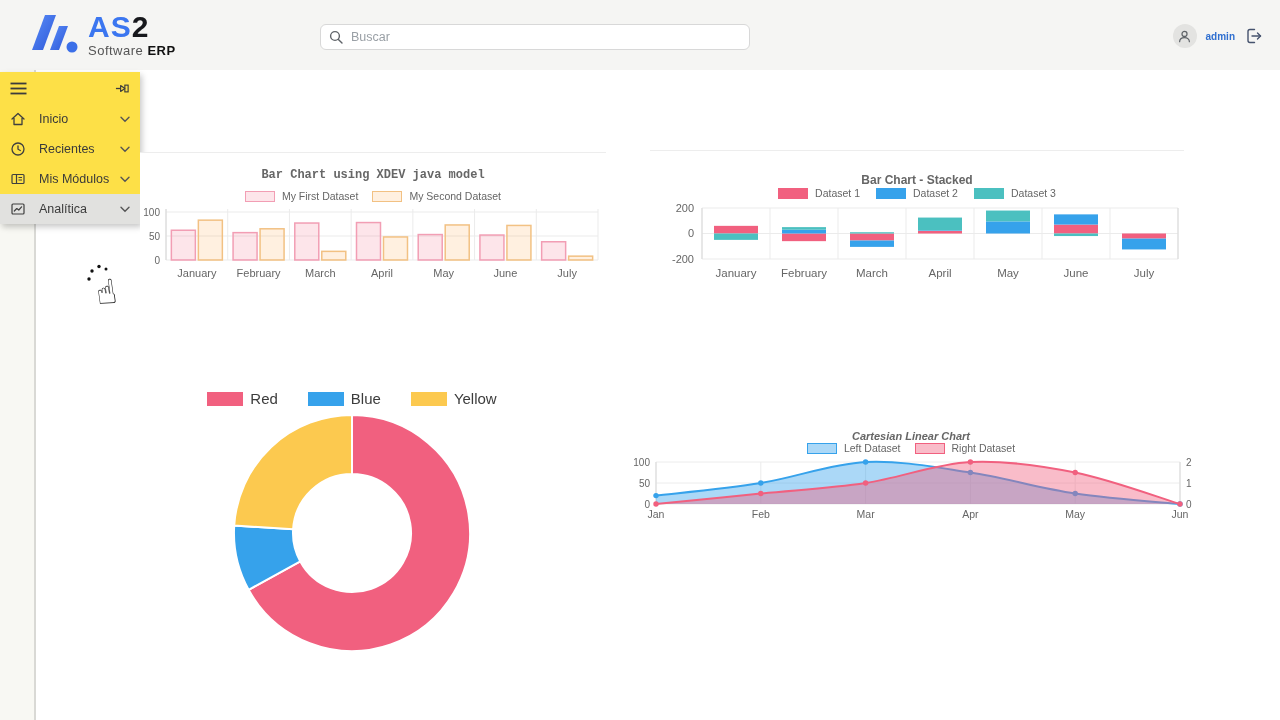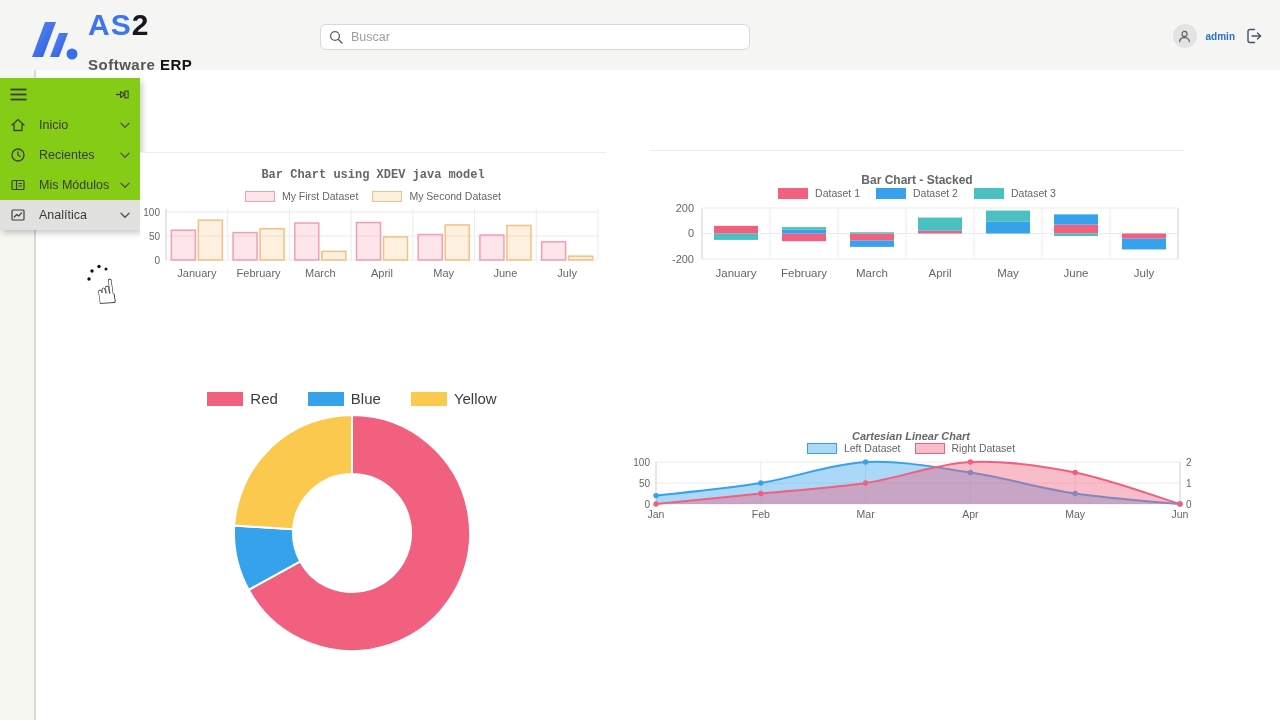--- a/index.html
+++ b/index.html
@@ -7,37 +7,37 @@
     font-family:"Liberation Sans", sans-serif; }
   #app { position:relative; width:1280px; height:720px; background:#fff; }
 
   
   .header { position:absolute; left:0; top:0; width:1280px; height:70px; background:#f5f5f3; }
   .logo { position:absolute; left:26px; top:10px; display:flex; align-items:center; gap:6px; }
   .logo-text { display:flex; flex-direction:column; line-height:1; }
   .logo-main { font-size:30px; font-weight:bold; letter-spacing:1px; }
   .logo-main .blue { color:#3b76f0; }
   .logo-main .dark { color:#17181c; }
-  .logo-sub { font-size:15px; color:#555; margin-top:17px; letter-spacing:0.5px;font-weight:bold; }
+  .logo-sub { font-size:13px; color:#555; margin-top:2px; letter-spacing:0.5px; }
   .logo-sub b { color:#111; }
   .searchbox { position:absolute; left:320px; top:24px; width:430px; height:26px;
     background:#fff; border:1px solid #d8d8d8; border-radius:6px; display:flex; align-items:center; }
   .searchbox svg { margin-left:8px; flex:none; }
   .searchbox input { border:none; outline:none; background:transparent; font-size:12.5px;
     color:#444; width:100%; padding:0 8px; font-family:"Liberation Sans", sans-serif; }
   .searchbox input::placeholder { color:#9aa0a6; }
   .user-area { position:absolute; right:16px; top:24px; height:24px; display:flex; align-items:center; gap:9px; }
   .avatar { width:24px; height:24px; border-radius:50%; background:#e3e3e1; display:flex;
     align-items:center; justify-content:center; }
   .admin-link { font-size:10px; color:#2f6fd0; font-weight:bold; cursor:pointer; }
 
   
   .rail { position:absolute; left:0; top:70px; width:36px; height:650px; background:#f8f8f3;
     border-right:2px solid #d9d9d5; }
-  .side-menu { position:absolute; left:0; top:78px; width:140px; background:#84cc16;
+  .side-menu { position:absolute; left:0; top:72px; width:140px; background:#fde047;
     box-shadow:2px 3px 6px rgba(0,0,0,0.22); }
   .menu-top { height:32px; display:flex; align-items:center; justify-content:space-between;
     padding:0 10px; }
   .menu-item { height:30px; display:flex; align-items:center; padding:0 10px; cursor:pointer; }
   .menu-item.active { background:#e1e1df; }
   .menu-item .mi-icon { width:16px; height:16px; flex:none; display:flex; align-items:center; }
   .menu-item .mi-label { font-size:12.5px; color:#3a3a3a; margin-left:13px; flex:1; white-space:nowrap; }
   .menu-item .mi-chev { flex:none; margin-left:4px; }
 
   

